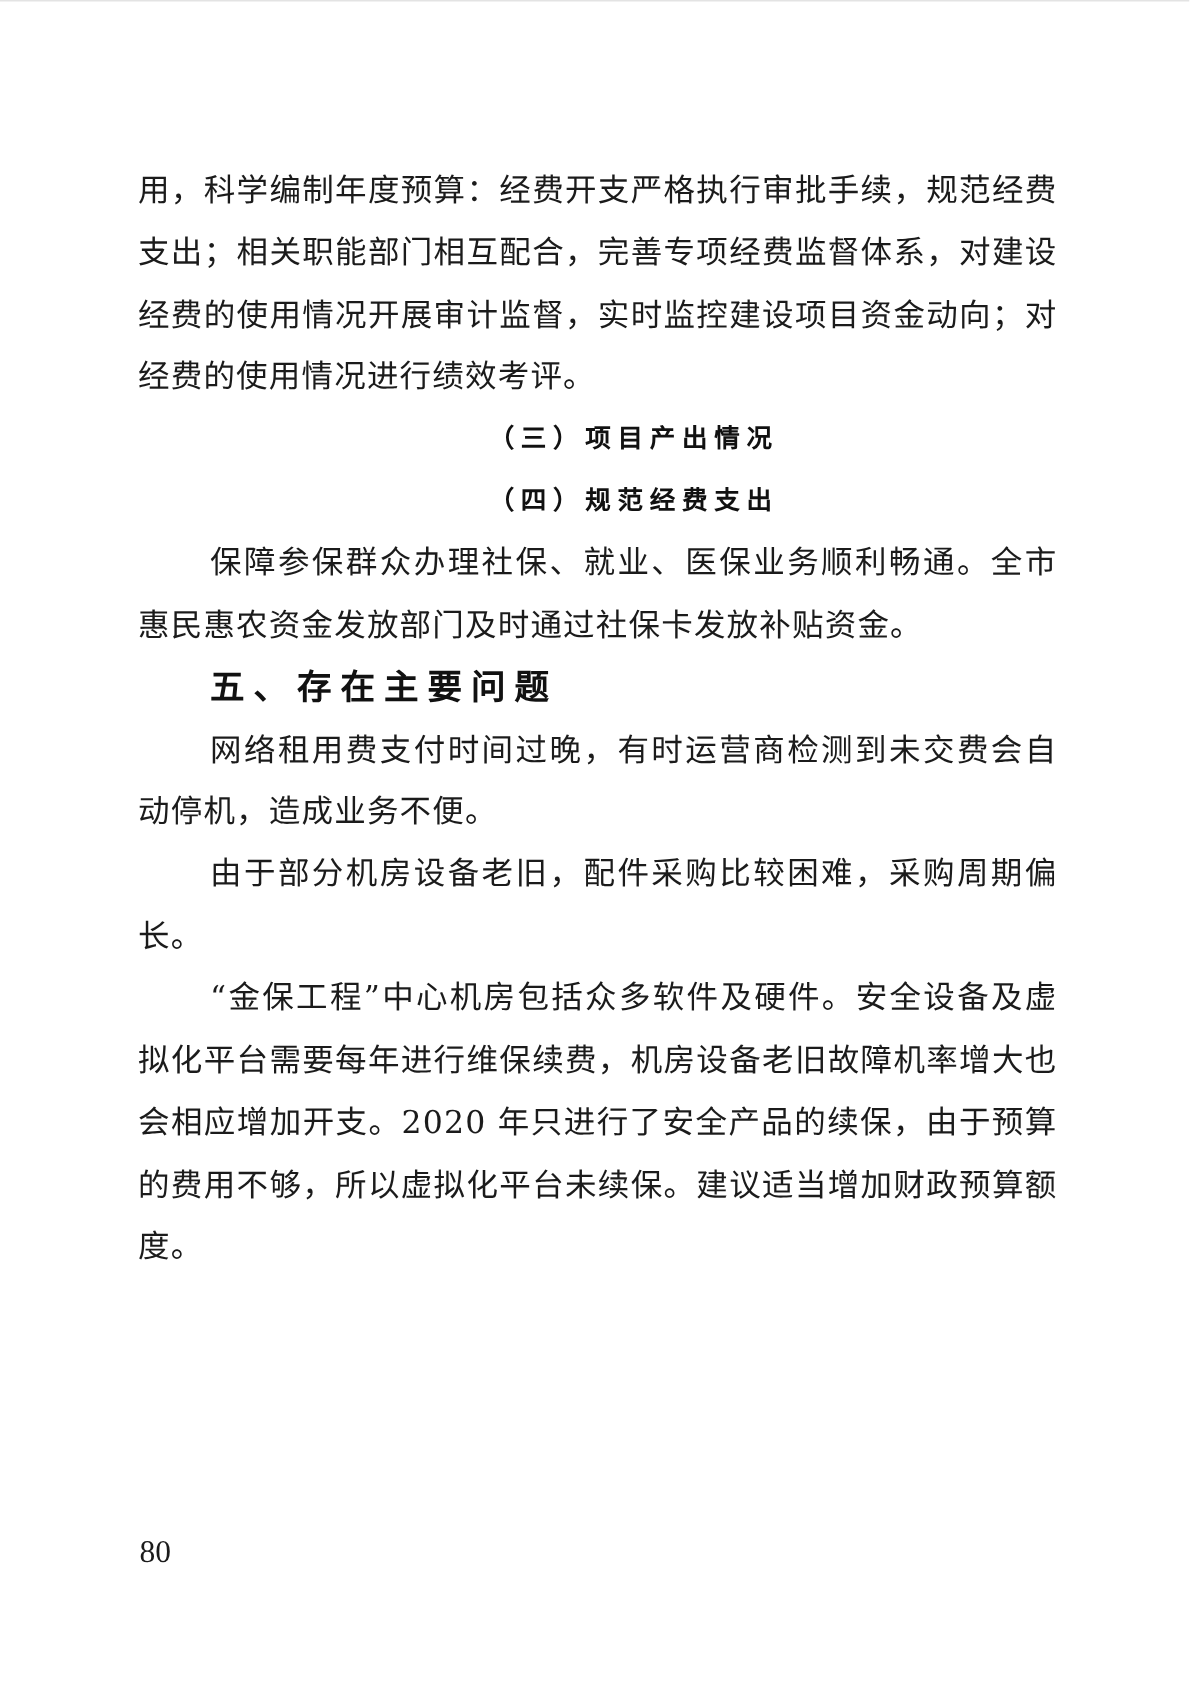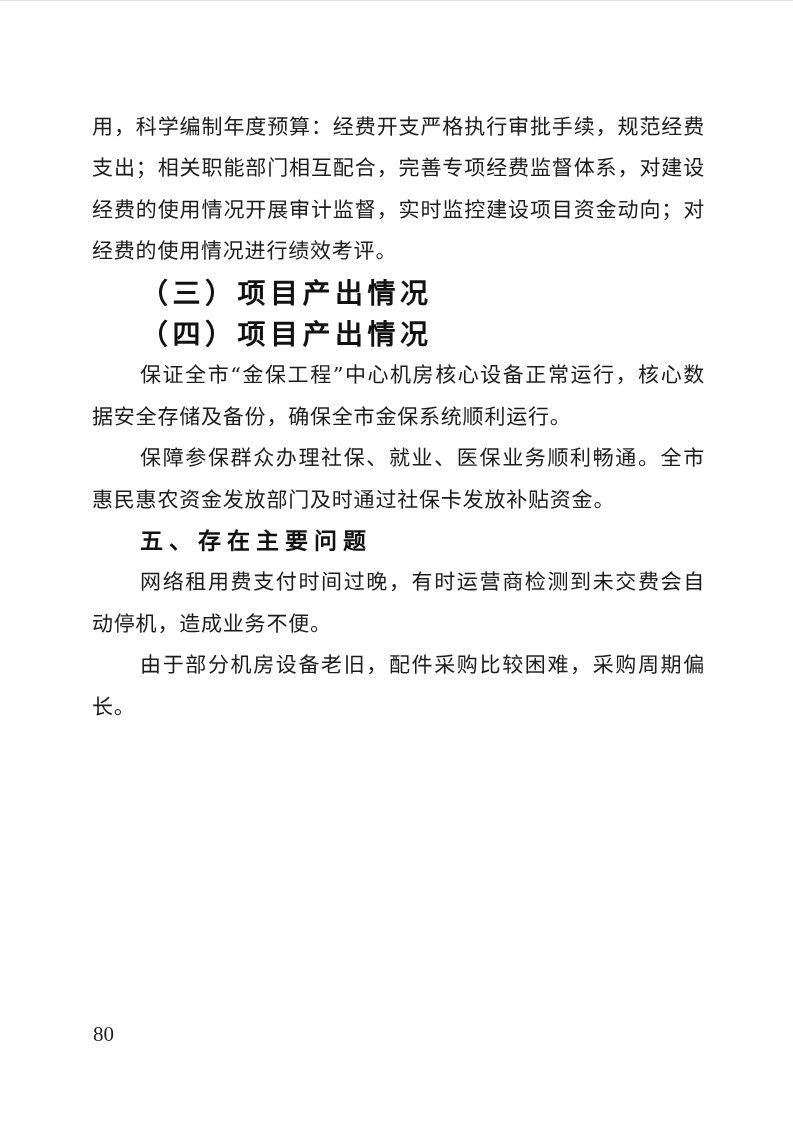--- a/index.html
+++ b/index.html
@@ -32,26 +32,26 @@
     text-justify: inter-character;
     margin: 0;
     color: #1b1b1b;
   }
   .indent {
     text-indent: 48px;
   }
   .h-sub {
     font-family: "DejaVu Serif", "Liberation Serif", serif;
     font-weight: bold;
-    font-size: 28px;
+    font-size: 17px;
     line-height: 41.4px;
     letter-spacing: 4.5px;
     margin: 0;
     text-indent: 48px;
-    text-align: left;
+    text-align: center;
     color: #111111;
   }
   .h-main {
     font-family: Liberation Sans, sans-serif;
     font-weight: bold;
     font-size: 23px;
     line-height: 41.4px;
     letter-spacing: 6px;
     margin: 0;
     text-indent: 48px;
@@ -70,29 +70,29 @@
 </head>
 <body>
 
 <div class="page">
   <div class="content">
     <p class="body-par">用，科学编制年度预算：经费开支严格执行审批手续，规范经费支出；相关职能部门相互配合，完善专项经费监督体系，对建设经费的使用情况开展审计监督，实时监控建设项目资金动向；对经费的使用情况进行绩效考评。</p>
 
     <p class="h-sub">（三）项目产出情况</p>
 
 
-    <p class="h-sub">（四）项目产出情况</p>
+    <p class="h-sub">（四）规范经费支出</p>
 
-    <p class="body-par indent">保证全市“金保工程”中心机房核心设备正常运行，核心数据安全存储及备份，确保全市金保系统顺利运行。</p>
 
     <p class="body-par indent">保障参保群众办理社保、就业、医保业务顺利畅通。全市惠民惠农资金发放部门及时通过社保卡发放补贴资金。</p>
 
     <p class="h-main">五、存在主要问题</p>
 
     <p class="body-par indent">网络租用费支付时间过晚，有时运营商检测到未交费会自动停机，造成业务不便。</p>
 
     <p class="body-par indent">由于部分机房设备老旧，配件采购比较困难，采购周期偏长。</p>
 
 
+    <p class="body-par indent">“金保工程”中心机房包括众多软件及硬件。安全设备及虚拟化平台需要每年进行维保续费，机房设备老旧故障机率增大也会相应增加开支。2020 年只进行了安全产品的续保，由于预算的费用不够，所以虚拟化平台未续保。建议适当增加财政预算额度。</p>
   </div>
 
   <div class="page-number">80</div>
 </div>
 
 </body></html>

